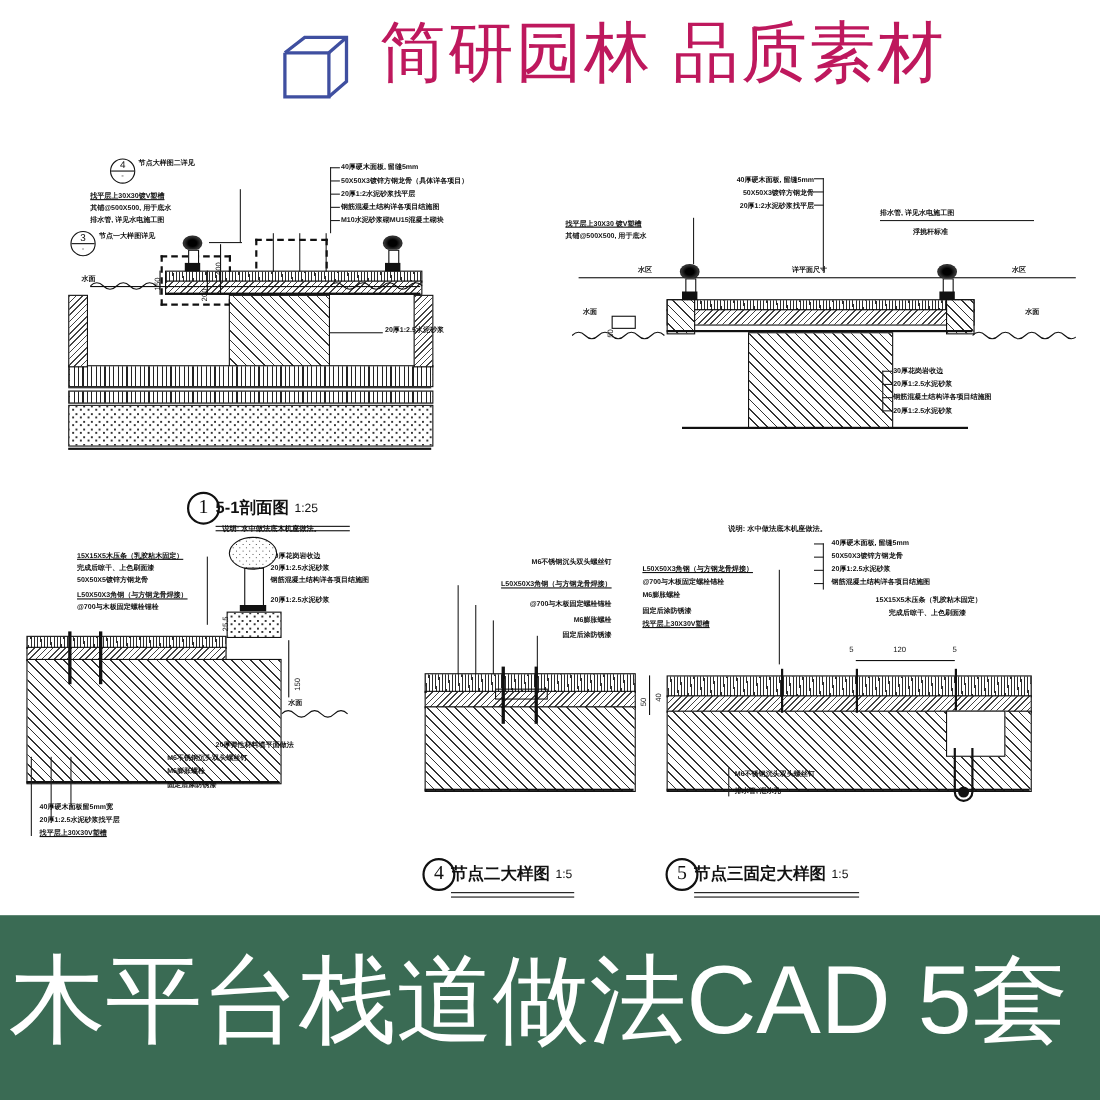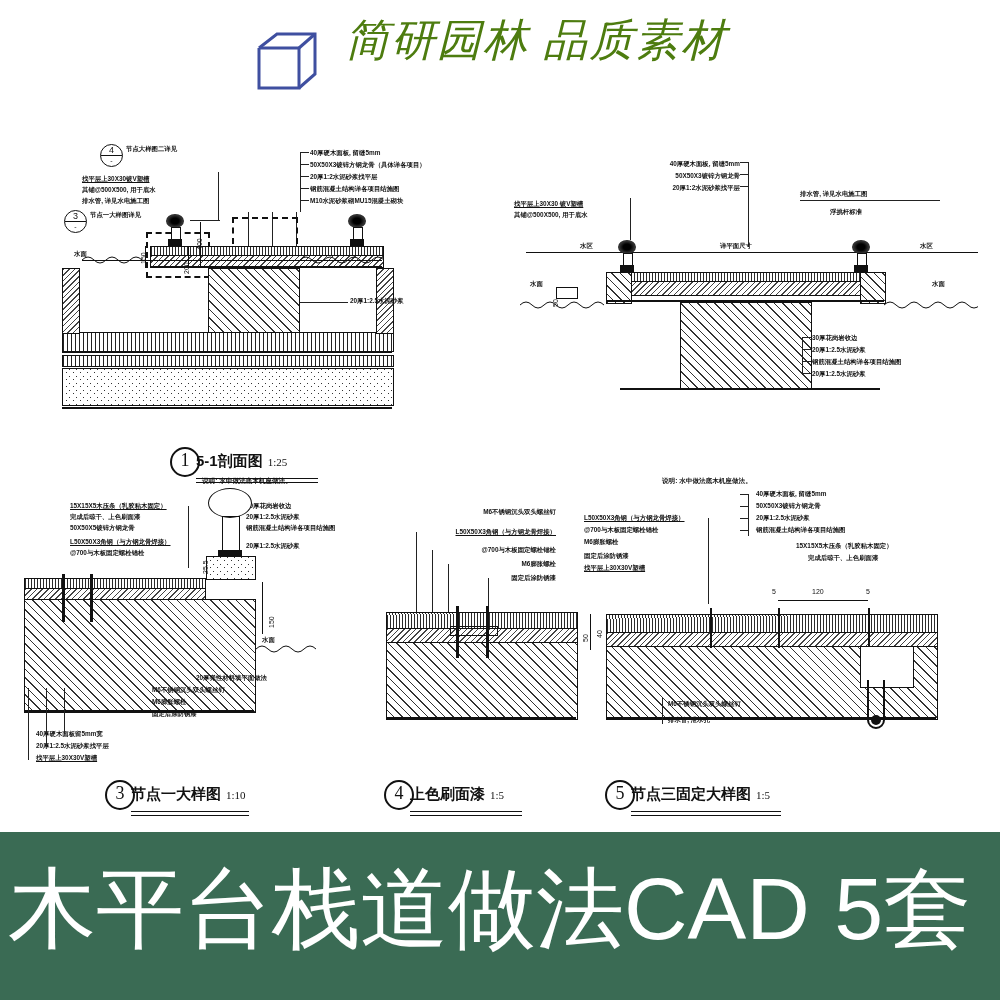--- a/index.html
+++ b/index.html
@@ -15,22 +15,22 @@
   .logo-vline{position:absolute;left:70px;top:26px;width:3px;height:72px;background:#555;}
   .logo-diag{position:absolute;left:27px;top:86px;width:50px;height:3px;background:#555;
              transform:rotate(26deg);transform-origin:left center;}
   .logo-hline{position:absolute;left:72px;top:93px;width:200px;height:3px;background:#6a6a6a;}
   .logo-door{position:absolute;left:110px;top:36px;width:25px;height:56px;
              background:#8a8a8a;border:1px solid #bbb;}
   .logo-doorbox{position:absolute;left:110px;top:36px;width:45px;height:57px;border:1px solid #d2d2d2;}
   .logo-sub{position:absolute;left:88px;top:88px;font-size:21px;color:#1f5f86;
             letter-spacing:3px;font-weight:bold;}
   .cube{position:absolute;left:255px;top:30px;width:64px;height:64px;}
-  .h-title{position:absolute;left:345px;top:18px;font-size:44px;color:#4d7c0f;
-           letter-spacing:2px;white-space:nowrap;line-height:1;font-style:italic;}
+  .h-title{position:absolute;left:345px;top:18px;font-size:60px;color:#be185d;
+           letter-spacing:2px;white-space:nowrap;line-height:1;}
 
   
   #sheet{position:absolute;left:0;top:132px;width:1000px;height:700px;background:#fff;}
 
   .dwg{position:absolute;}
   .ann{position:absolute;font-size:6.4px;line-height:8.4px;white-space:nowrap;
        color:#111;font-family:"Liberation Sans",sans-serif;font-weight:bold;}
   .ann.r{text-align:right;}
   .lead{position:absolute;background:#222;}
   .lead.h{height:1px;}
@@ -71,21 +71,21 @@
         background:radial-gradient(#444 10%,transparent 11%) 0 0/6px 6px,
                    radial-gradient(#444 8%,transparent 9%) 3px 3px/6px 6px,#fff;}
 
   
   .dtitle{position:absolute;white-space:nowrap;}
   .dtitle .circ{display:inline-block;width:26px;height:26px;border:2.4px solid #111;
     border-radius:50%;text-align:center;line-height:23px;font-size:18px;
     vertical-align:middle;font-family:"Liberation Serif",serif;}
   .dtitle .tx{display:inline-block;font-size:15px;font-weight:bold;vertical-align:middle;
     margin-left:-4px;padding-bottom:1px;}
-  .dtitle .sc{display:inline-block;font-size:11px;vertical-align:middle;margin-left:5px;font-family:Liberation Serif, serif;}
+  .dtitle .sc{display:inline-block;font-size:11px;vertical-align:middle;margin-left:5px;}
   .dtitle .rule{height:3px;border-top:1.6px solid #111;border-bottom:1px solid #111;
     margin-top:1px;}
   .dnote{position:absolute;font-size:6.6px;white-space:nowrap;font-weight:bold;}
 
   
   .keymark{position:absolute;width:21px;height:21px;border:1px solid #111;border-radius:50%;
     font-size:9px;text-align:center;}
   .keymark i{display:block;height:10px;line-height:11px;border-bottom:1px solid #111;
     font-style:normal;}
   .keymark b{display:block;height:9px;line-height:9px;font-weight:normal;font-size:7px;}
@@ -311,24 +311,20 @@
     <div class="ann" style="left:152px;top:196px;">M6膨胀螺栓</div>
     <div class="ann" style="left:152px;top:208px;">固定后涂防锈漆</div>
     <div class="ann" style="left:196px;top:172px;">20厚弹性材料填平面做法</div>
     <div class="ann" style="left:36px;top:228px;">40厚硬木面板留5mm宽</div>
     <div class="ann" style="left:36px;top:240px;">20厚1:2.5水泥砂浆找平层</div>
     <div class="ann" style="left:36px;top:252px;text-decoration:underline;">找平层上30X30V塑槽</div>
     <div class="lead v" style="left:28px;top:186px;height:72px;"></div>
     <div class="lead v" style="left:46px;top:186px;height:58px;"></div>
     <div class="lead v" style="left:64px;top:186px;height:46px;"></div>
 
-    <div class="dtitle" style="left:105px;top:278px;">
-      <span class="circ">3</span><span class="tx">节点一大样图</span><span class="sc">1:10</span>
-      <div class="rule" style="margin-left:26px;width:118px;"></div>
-    </div>
   </div>
 
   <div class="dwg" style="left:370px;top:370px;width:250px;height:310px;">
 
     <div class="ann r" style="left:0;top:6px;width:186px;">M6不锈钢沉头双头螺丝钉</div>
     <div class="ann r" style="left:0;top:26px;width:186px;text-decoration:underline;">L50X50X3角钢（与方钢龙骨焊接）</div>
     <div class="ann r" style="left:0;top:44px;width:186px;">@700与木板固定螺栓锚栓</div>
     <div class="ann r" style="left:0;top:58px;width:186px;">M6膨胀螺栓</div>
     <div class="ann r" style="left:0;top:72px;width:186px;">固定后涂防锈漆</div>
 
@@ -340,21 +336,21 @@
     <div class="board" style="left:16px;top:110px;width:190px;height:16px;"></div>
     <div class="mortar" style="left:16px;top:126px;width:190px;height:14px;"></div>
     <div class="concrete" style="left:16px;top:140px;width:190px;height:76px;"></div>
     <div class="ln" style="left:16px;top:215px;width:190px;height:2px;"></div>
 
     <div class="ln" style="left:86px;top:104px;width:3px;height:52px;"></div>
     <div class="ln" style="left:116px;top:104px;width:3px;height:52px;"></div>
     <div class="box" style="left:80px;top:124px;width:46px;height:8px;"></div>
 
     <div class="dtitle" style="left:14px;top:278px;">
-      <span class="circ">4</span><span class="tx">上色刷面漆</span><span class="sc">1:5</span>
+      <span class="circ">4</span><span class="tx">节点二大样图</span><span class="sc">1:5</span>
       <div class="rule" style="margin-left:26px;width:112px;"></div>
     </div>
   </div>
 
   <div class="dwg" style="left:560px;top:370px;width:440px;height:310px;">
 
     <div class="ann" style="left:24px;top:12px;text-decoration:underline;">L50X50X3角钢（与方钢龙骨焊接）</div>
     <div class="ann" style="left:24px;top:24px;">@700与木板固定螺栓锚栓</div>
     <div class="ann" style="left:24px;top:36px;">M6膨胀螺栓</div>
     <div class="ann" style="left:24px;top:50px;">固定后涂防锈漆</div>

